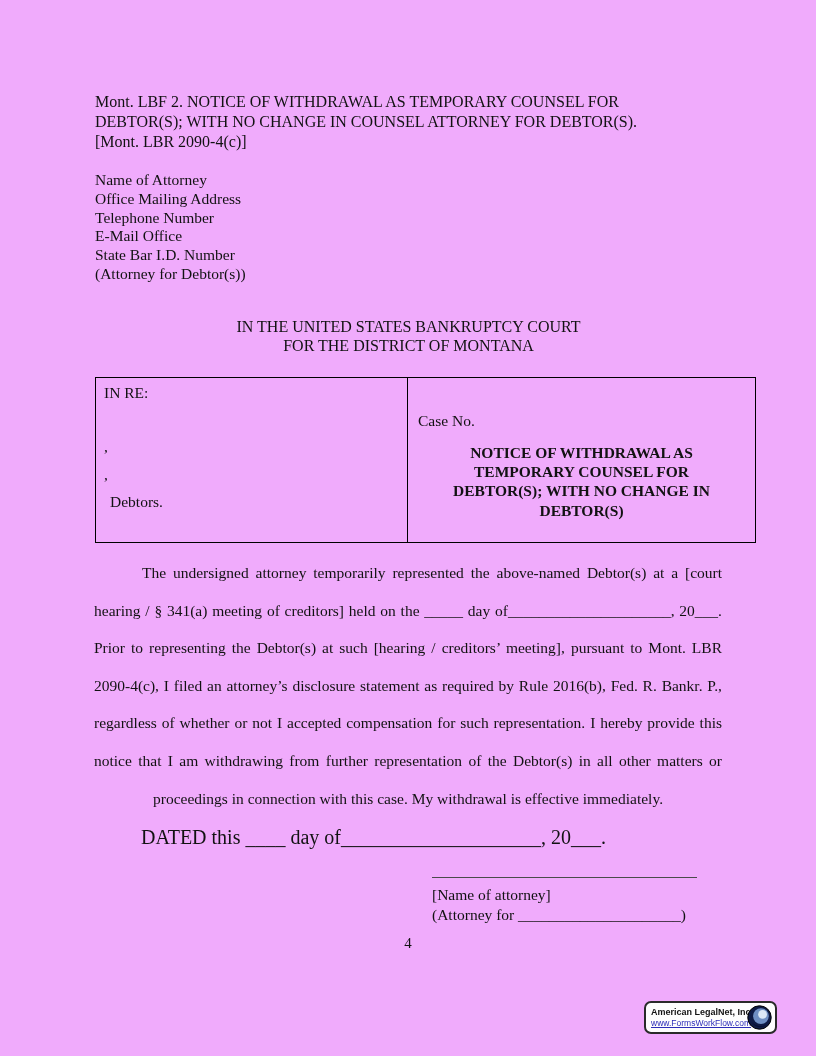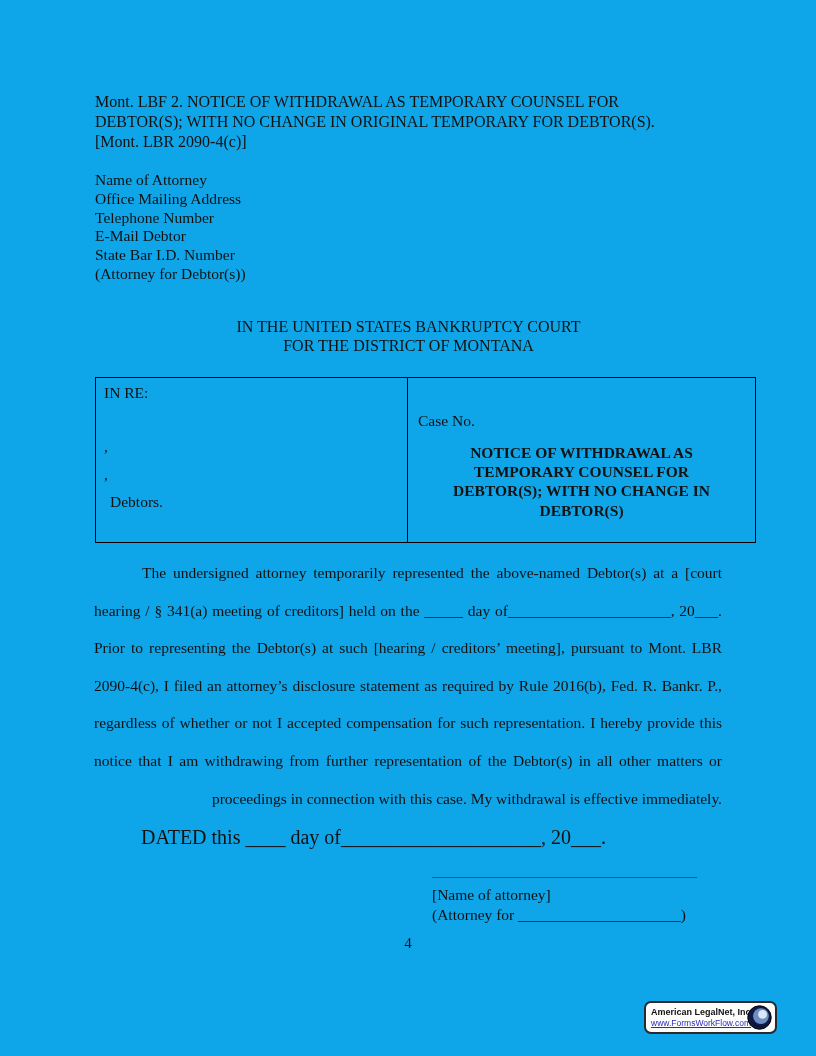--- a/index.html
+++ b/index.html
@@ -1,20 +1,20 @@
 <!DOCTYPE html>
 <html><head>
 <meta charset="utf-8">
 <style>
   html,body{margin:0;padding:0;background:#e8e8e8;}
   .page{
     position:relative;
     width:816px;height:1056px;
     margin:0 auto;
-    background:#0ea5e9;
+    background:#f0abfc;
     font-family:"Liberation Serif", serif;
     color:#121212;
     overflow:hidden;
   }
   .abs{position:absolute;}
 
   
   .form-heading{top:92px;left:95px;width:632px;font-size:16px;line-height:20px;}
   
   .attorney-block{top:171px;left:95px;width:400px;font-size:15.5px;line-height:18.8px;}
@@ -40,21 +40,21 @@
     flex:1;box-sizing:border-box;
     padding:5px 10px;font-size:15.5px;
   }
   .case-no{margin-top:28px;line-height:19px;}
   .caption-title{margin-top:13px;text-align:center;font-weight:bold;font-size:15.5px;line-height:19.2px;}
 
   
   .body-par{top:554px;left:94px;width:628px;font-size:15.5px;line-height:37.6px;}
   .jline{text-align:justify;text-align-last:justify;font-family:Liberation Serif, serif;}
   .jline.first{text-indent:48px;}
-  .lline{text-align:right;}
+  .lline{text-align:center;}
 
   .dated-line{top:827px;left:93px;width:627px;font-size:20px;line-height:21px;text-indent:48px;}
 
   
   .sig-rule{top:877px;left:432px;width:265px;border-top:1.6px solid #4a4a4a;height:0;}
   .sig-name{top:885px;left:432px;width:290px;font-size:15.5px;line-height:20px;}
   .sig-attorney-for{top:905px;left:432px;width:290px;font-size:15.5px;line-height:20px;}
 
   .page-number{top:935px;left:0;width:816px;text-align:center;font-size:15px;}
 
@@ -70,29 +70,29 @@
   .footer-site{font-family:"Liberation Sans", sans-serif;font-size:8.5px;line-height:10px;color:#2b2bb8;text-decoration:underline;white-space:nowrap;cursor:pointer;}
   .footer-logo{width:25px;height:25px;flex:0 0 auto;}
 </style>
 </head>
 <body>
 
 <div class="page">
 
   <div class="abs form-heading">
     <div>Mont. LBF 2. NOTICE OF WITHDRAWAL AS TEMPORARY COUNSEL FOR</div>
-    <div>DEBTOR(S); WITH NO CHANGE IN ORIGINAL TEMPORARY FOR DEBTOR(S).</div>
+    <div>DEBTOR(S); WITH NO CHANGE IN COUNSEL ATTORNEY FOR DEBTOR(S).</div>
     <div>[Mont. LBR 2090-4(c)]</div>
   </div>
 
   <div class="abs attorney-block">
     <div>Name of Attorney</div>
     <div>Office Mailing Address</div>
     <div>Telephone Number</div>
-    <div>E-Mail Debtor</div>
+    <div>E-Mail Office</div>
     <div>State Bar I.D. Number</div>
     <div>(Attorney for Debtor(s))</div>
   </div>
 
   <div class="abs court-heading">
     <div>IN THE UNITED STATES BANKRUPTCY COURT</div>
     <div>FOR THE DISTRICT OF MONTANA</div>
   </div>
 
   <div class="abs caption-table">

